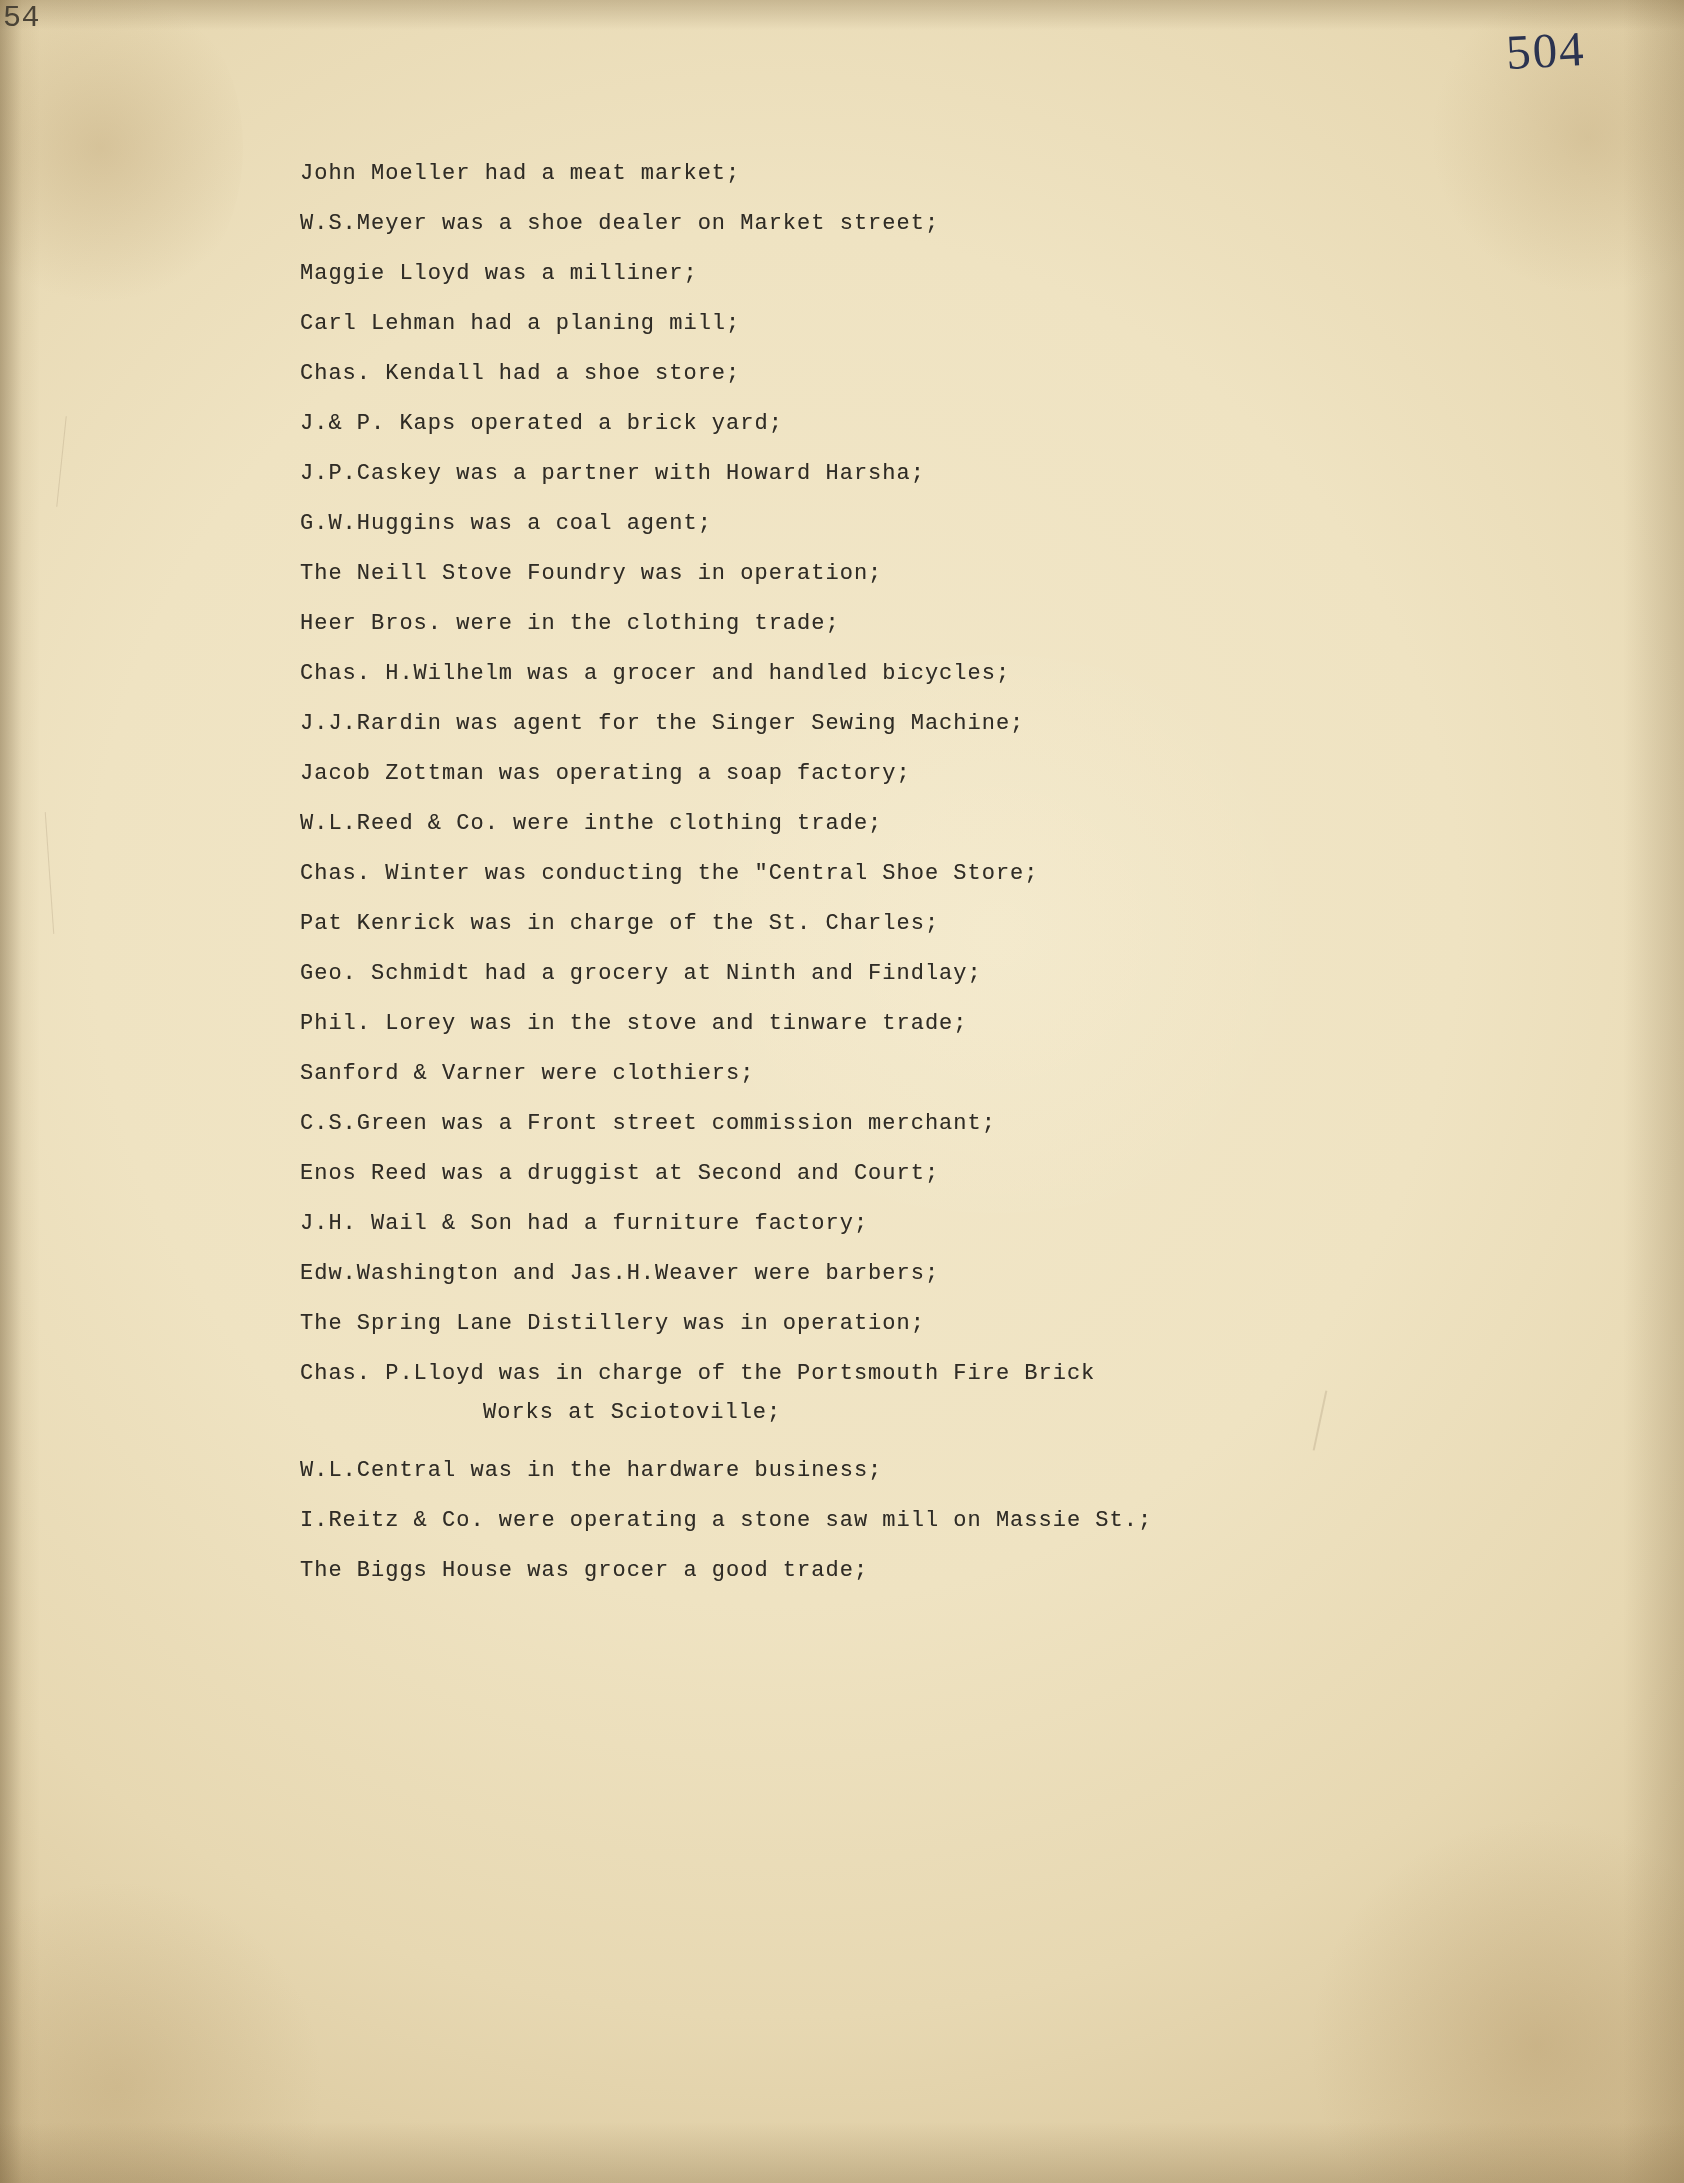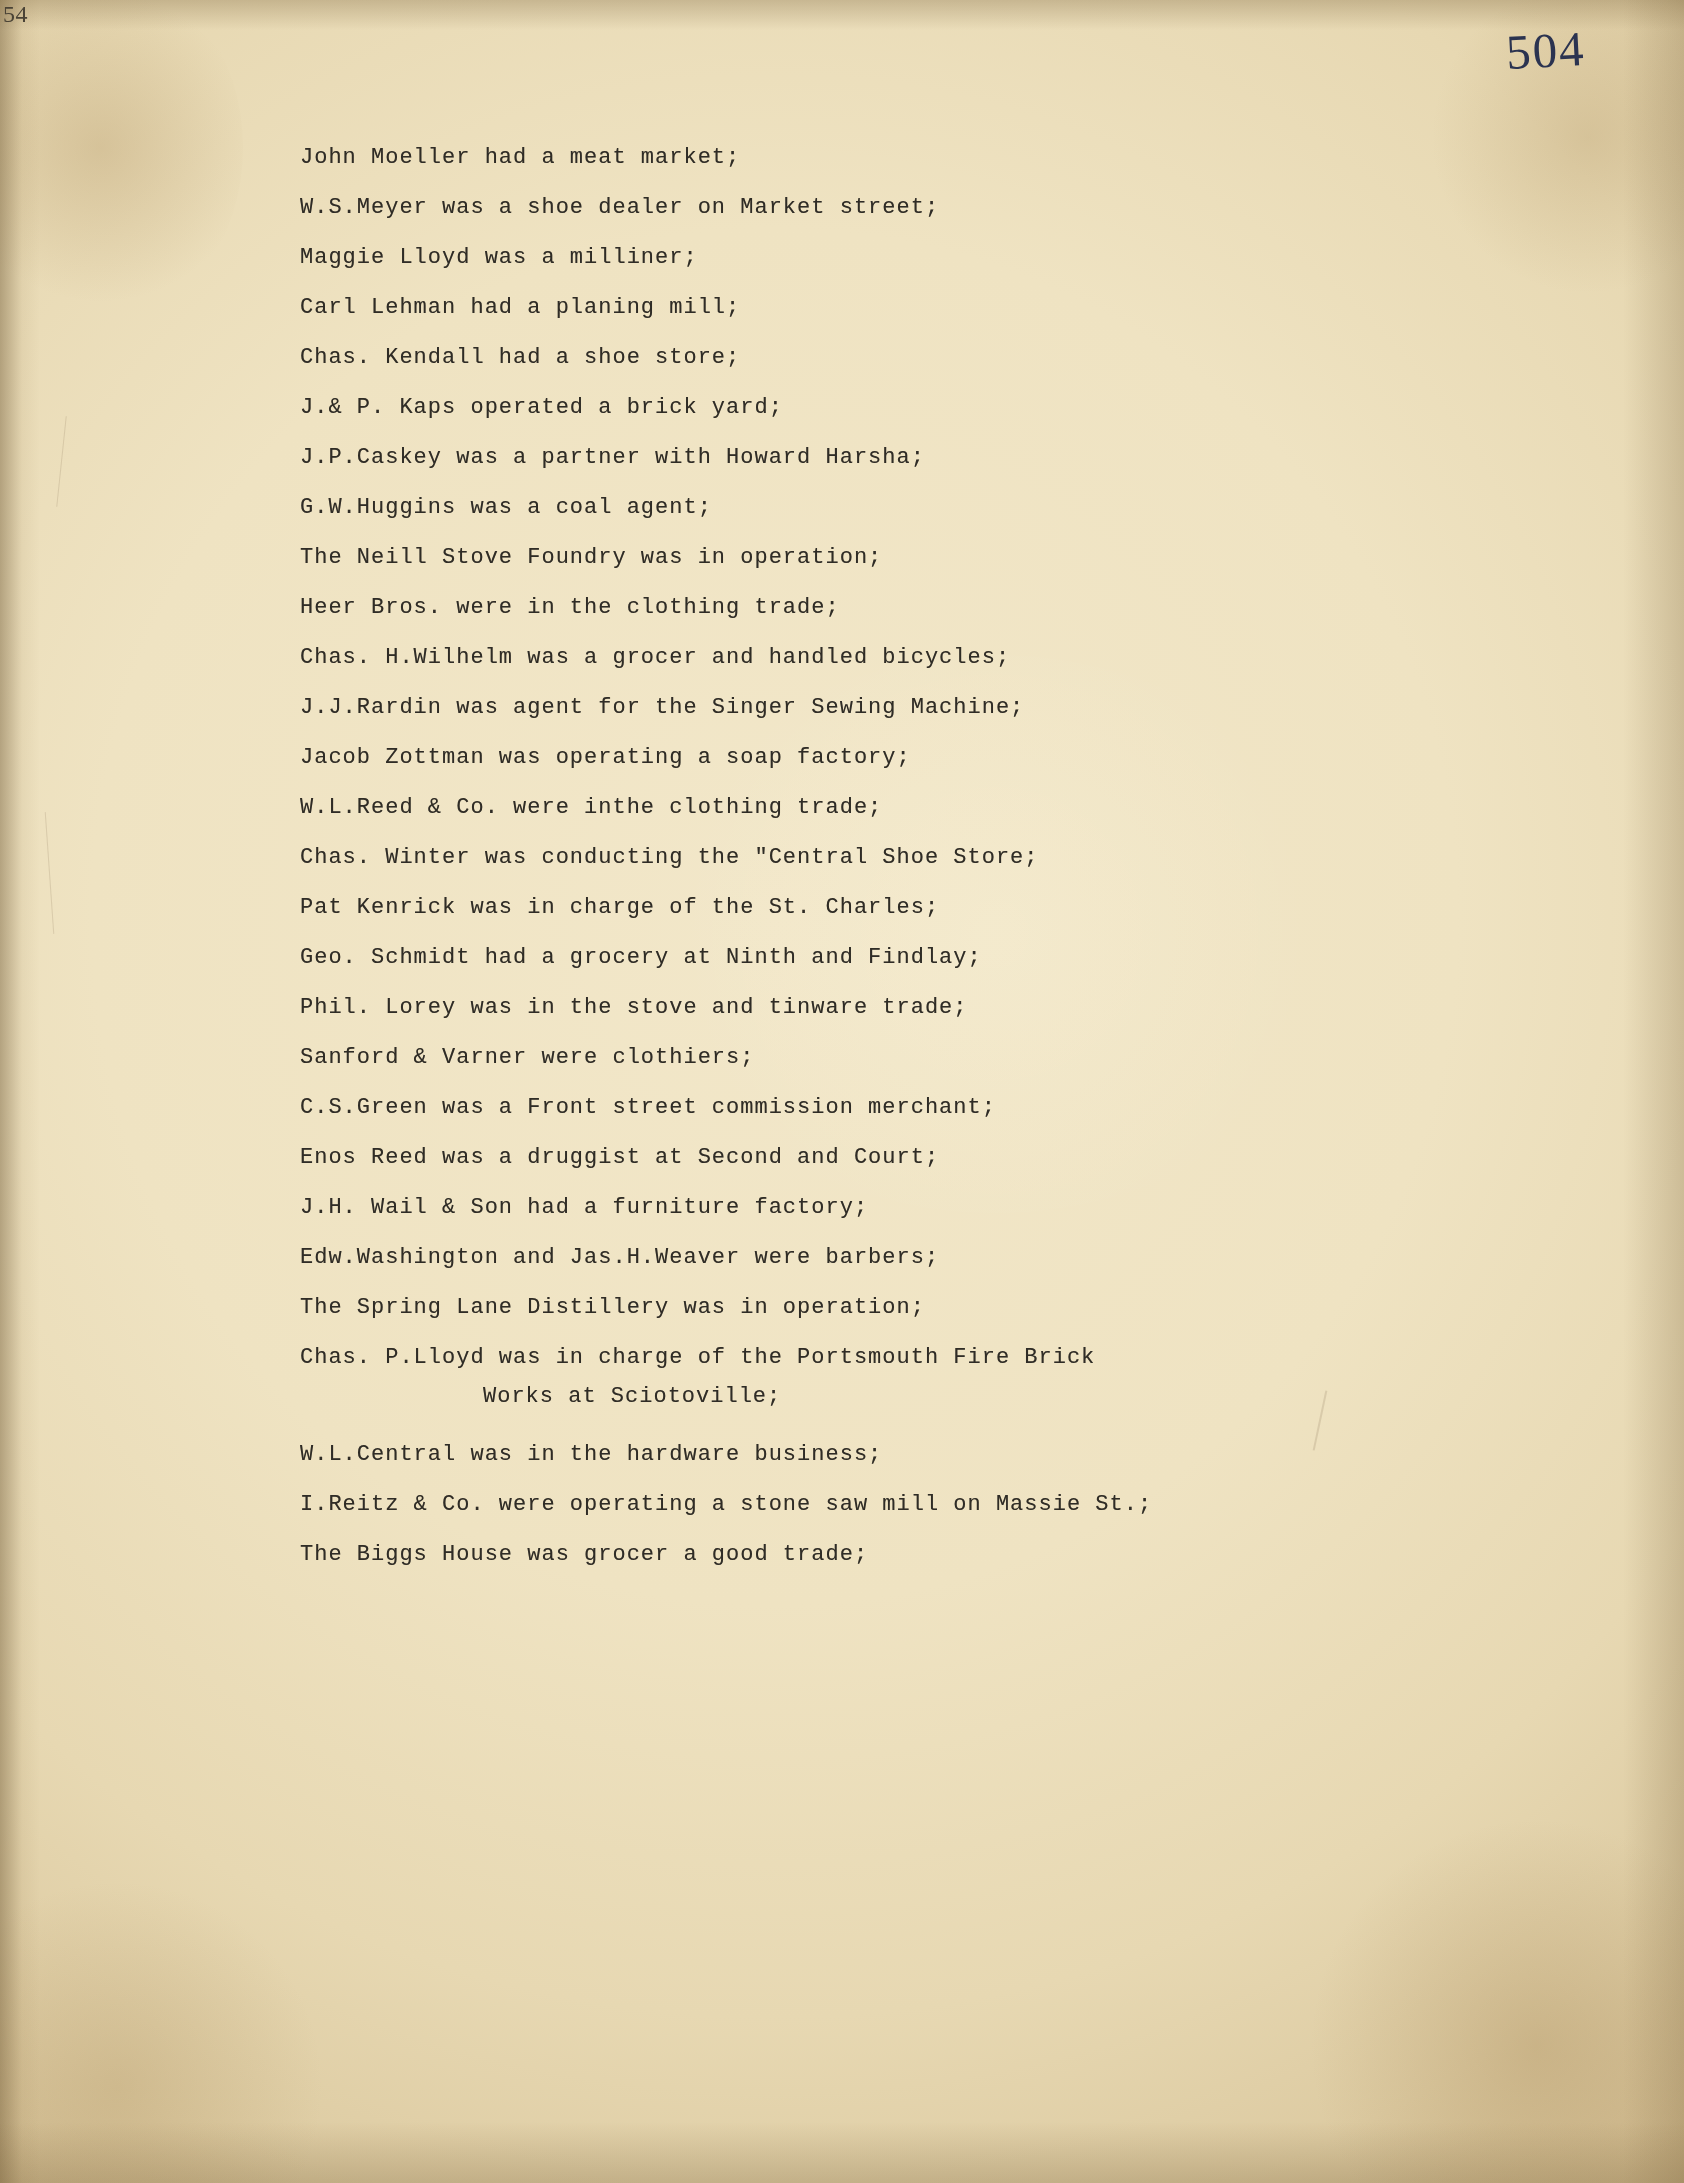--- a/index.html
+++ b/index.html
@@ -53,42 +53,42 @@
   .edge-right {
     position: absolute; right: 0; top: 0; width: 61px; height: 100%;
     background: linear-gradient(to left, rgba(120,96,56,0.26), rgba(0,0,0,0) 100%);
     pointer-events: none;
   }
 
   .corner-number {
     position: absolute;
     left: 3px;
     top: 1px;
-    font-family: Liberation Serif, serif;
-    font-size: 24px;
+    font-family: Liberation Mono, monospace;
+    font-size: 30px;
     color: #4a4336;
     letter-spacing: 0.5px;
   }
 
   .stamp-number {
     position: absolute;
     right: 99px;
     top: 22px;
     font-family: "Liberation Serif", "DejaVu Serif", serif;
     font-size: 49px;
     color: #2b3350;
     transform: rotate(-3deg);
     letter-spacing: 2px;
     font-weight: 500;
   }
 
   .body-text {
     position: absolute;
     left: 300px;
-    top: 147px;
+    top: 163px;
     width: 1258px;
   }
 
   .line {
     font-family: "Liberation Mono", "DejaVu Sans Mono", monospace;
     font-size: 22px;
     line-height: 1.0;
     letter-spacing: 1px;
     color: #2f2c26;
     margin: 0 0 28px 0;

